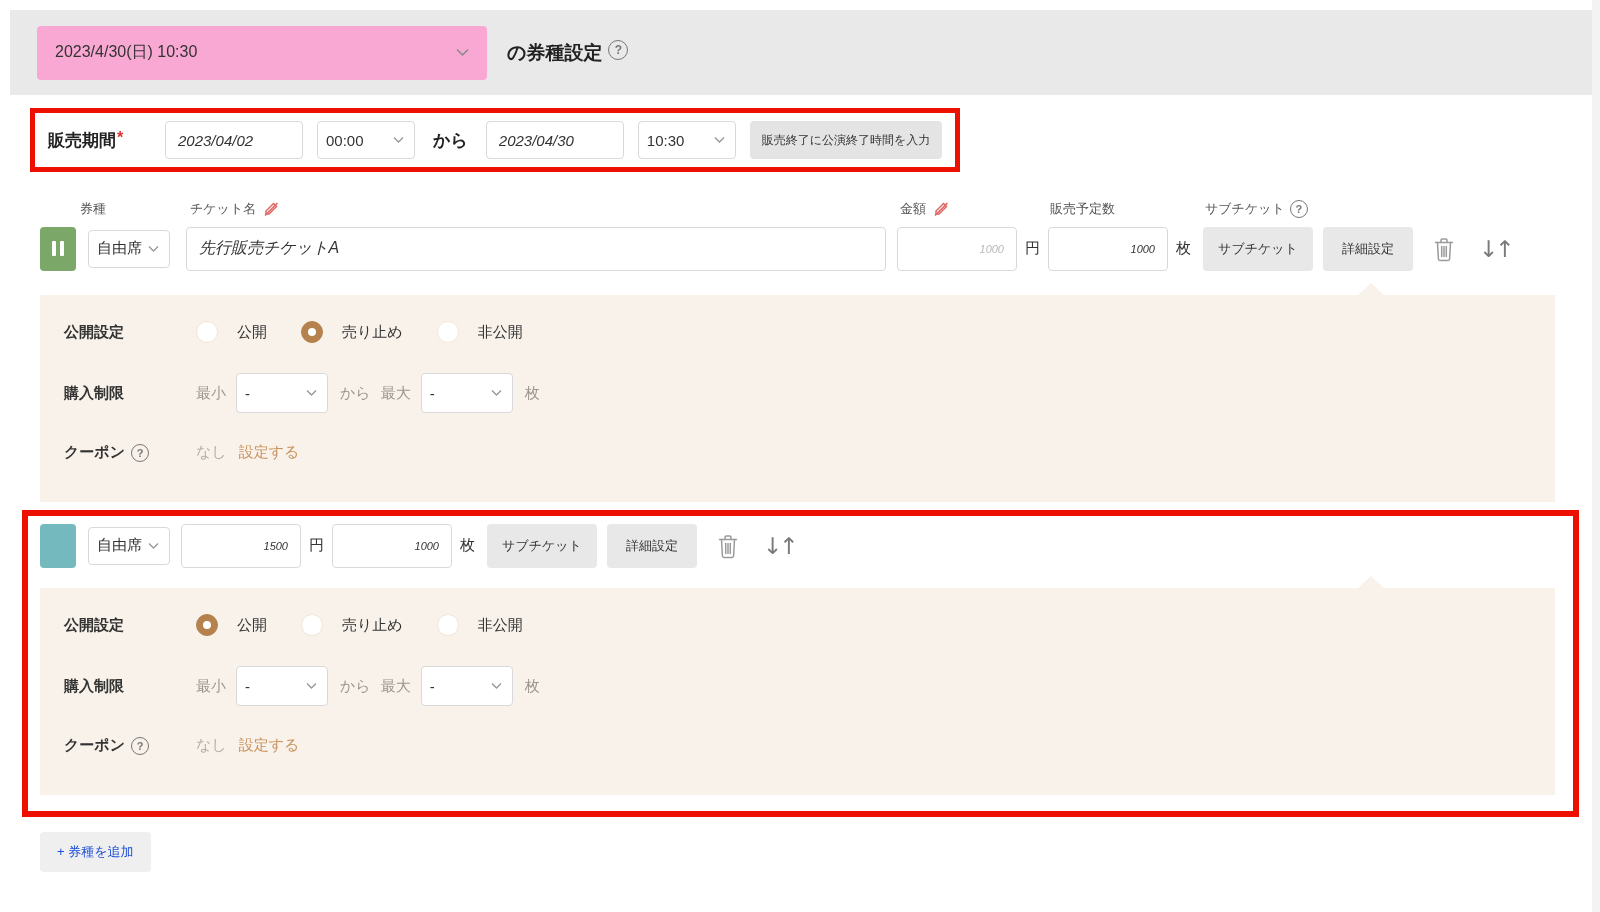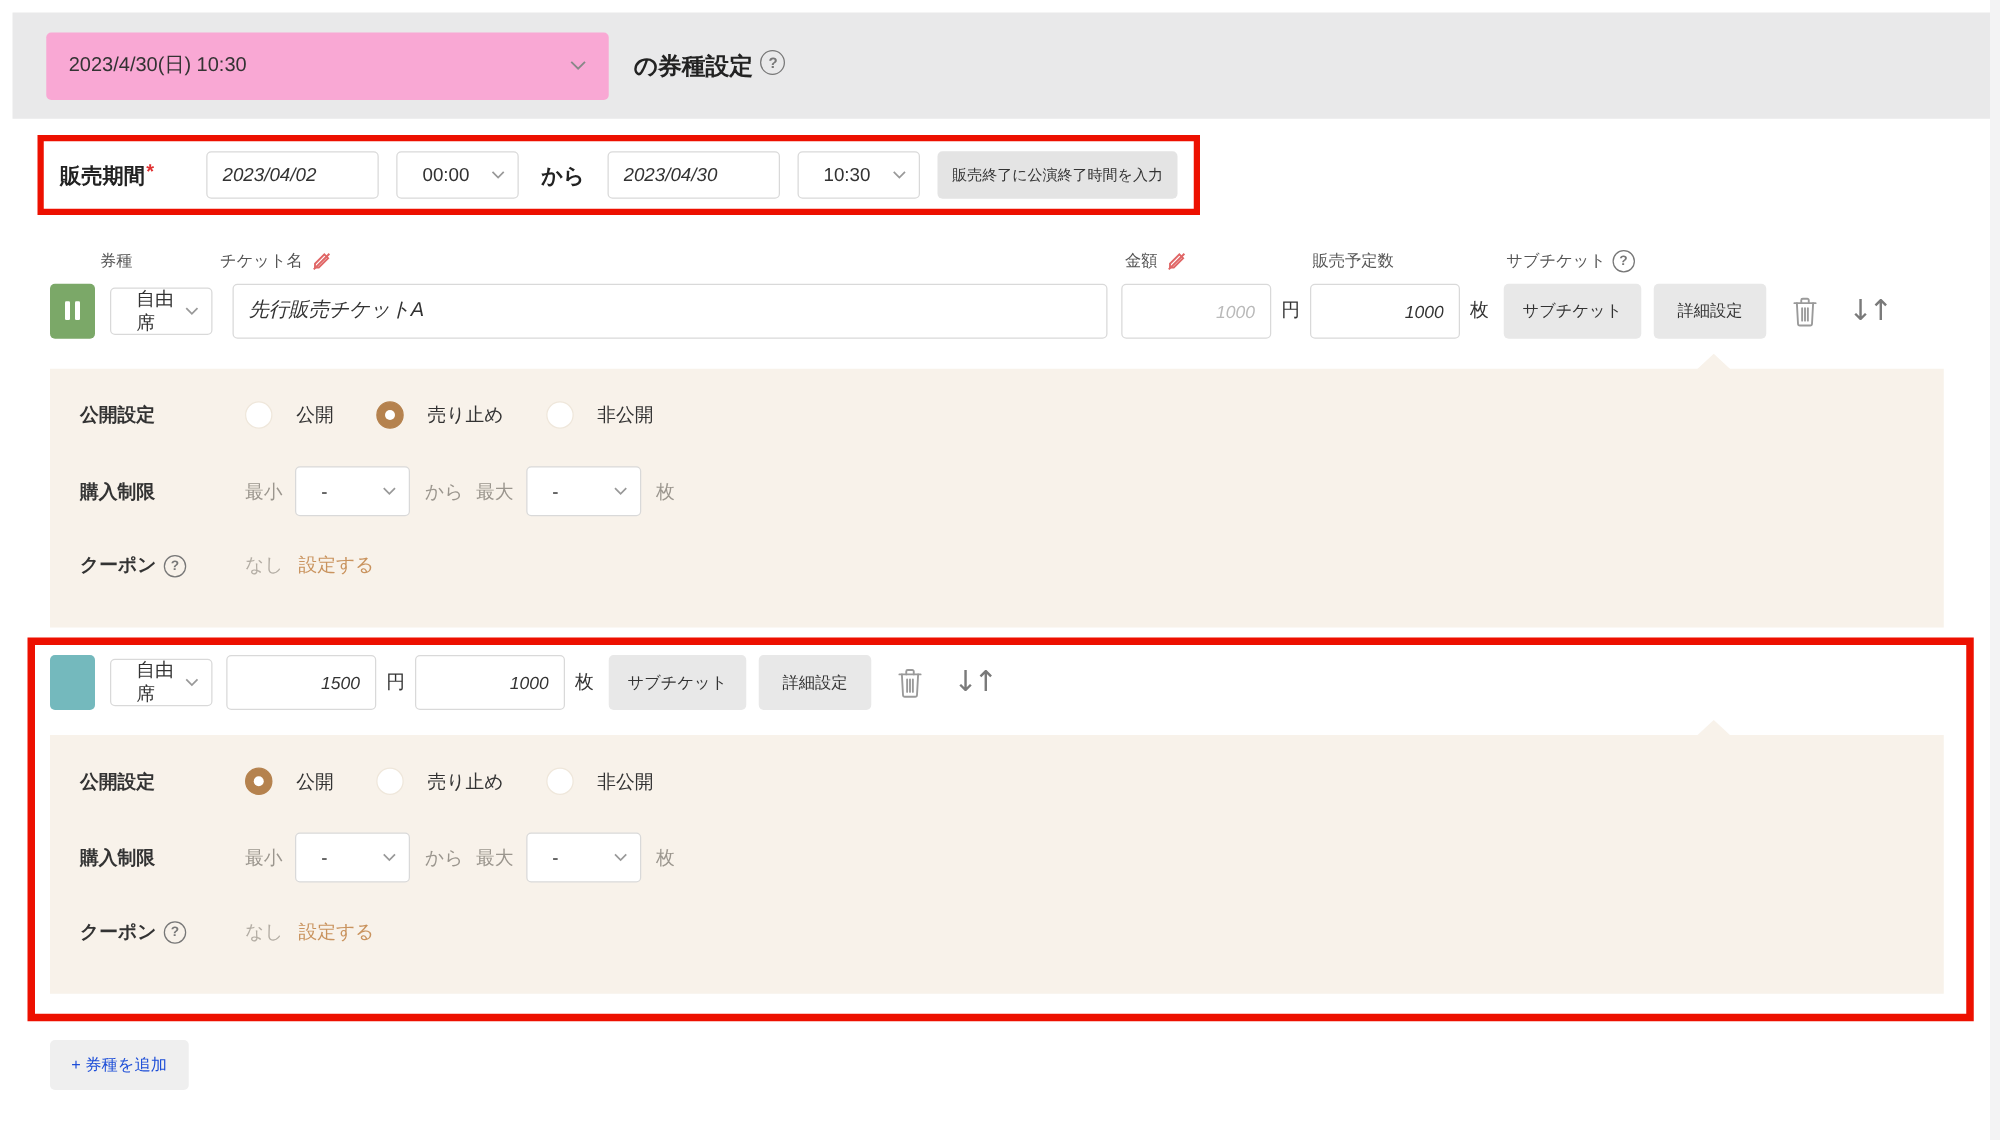--- a/index.html
+++ b/index.html
@@ -13,46 +13,46 @@
   .header-title { font-size:19px; font-weight:bold; color:#222; }
   .help-circle { display:inline-flex; align-items:center; justify-content:center; width:20px; height:20px; border:1.5px solid #777; border-radius:50%; font-size:12px; font-weight:bold; color:#777; margin-left:6px; background:transparent; }
   .help-circle.small { width:18px; height:18px; font-size:11px; border-width:1.4px; }
 
   
   .sales-period-box { margin:13px 0 0 30px; width:930px; border:5px solid #ed1000; display:flex; align-items:center; padding:8px 12px 8px 13px; background:#fff; }
   .sp-label { width:117px; font-size:17px; font-weight:bold; color:#222; }
   .sp-required { color:#e03131; font-size:16px; vertical-align:top; margin-left:1px; }
   .text-input { height:38px; border:1px solid #d9d9d9; border-radius:4px; font-size:15px; color:#333; padding:0 12px; font-family:"Liberation Sans", sans-serif; background:#fff; outline:none;font-style:italic; }
   .sp-date { width:138px; }
-  .fake-select { height:38px; border:1px solid #d9d9d9; border-radius:4px; background:#fff; display:flex; align-items:center; justify-content:space-between; padding:0 10px 0 20px; font-size:15px; cursor:pointer; }
+  .fake-select { height:38px; border:1px solid #d9d9d9; border-radius:4px; background:#fff; display:flex; align-items:center; justify-content:space-between; padding:0 10px 0 8px; font-size:15px; cursor:pointer; }
   .sp-time { width:98px; margin-left:14px; }
   .sp-kara { font-size:17px; font-weight:bold; margin:0 18px; color:#222; }
   .sp-date2 { margin-left:0; }
   .gray-btn { height:38px; background:#e4e4e4; border:none; border-radius:4px; font-size:12px; color:#333; padding:0 12px; margin-left:14px; cursor:pointer; font-family:"Liberation Sans", sans-serif; white-space:nowrap; }
 
   
   .ticket-section { position:relative; margin-top:28px; }
   .col-headers { position:relative; height:20px; font-size:13px; color:#555; }
   .col-headers .hdr { position:absolute; top:0; display:flex; align-items:center; white-space:nowrap; }
   .hdr-type { left:80px; }
-  .hdr-name { left:176px; }
+  .hdr-name { left:190px; }
   .hdr-price { left:900px; }
   .hdr-qty { left:1050px; }
   .hdr-sub { left:1205px; }
   .noedit-icon { margin-left:7px; display:inline-flex; }
 
   .ticket-row { display:flex; align-items:center; margin-left:40px; margin-top:8px; height:41px; }
   .status-badge { width:36px; height:44px; border-radius:4px; display:flex; align-items:center; justify-content:center; flex:none; }
   .status-green { background:#7ba868; cursor:pointer; }
   .status-teal { background:#74b9bd; cursor:pointer; }
   .pause-glyph { display:flex; gap:4px; }
   .pause-glyph span { display:block; width:4px; height:15px; background:#fff; border-radius:1px; }
   .seat-select { width:82px; margin-left:12px; flex:none; }
   .name-input { width:700px; height:44px; margin-left:16px; font-size:16px; flex:none; }
-  .num-input { width:120px; height:44px; text-align:right; font-size:14px; flex:none; }
+  .num-input { width:120px; height:44px; text-align:right; font-size:11px; flex:none; }
   .price-input { margin-left:11px; }
   .qty-input { margin-left:8px; }
   .muted { color:#b9b9b9; }
   .unit { font-size:15px; color:#333; margin-left:8px; flex:none; }
   .row-btn { height:44px; background:#e8e8e8; border:none; border-radius:4px; font-size:13px; color:#333; cursor:pointer; font-family:"Liberation Sans", sans-serif; flex:none; }
   .subticket-btn { width:110px; margin-left:12px; }
   .detail-btn { width:90px; margin-left:10px; }
   .icon-btn { background:none; border:none; cursor:pointer; padding:0; display:flex; align-items:center; justify-content:center; flex:none; }
   .trash-btn { margin-left:18px; width:26px; height:28px; }
   .sort-btn { margin-left:22px; width:32px; height:28px; font-size:23px; color:#7a7a7a; letter-spacing:-3px; font-family:"DejaVu Sans", sans-serif; }

